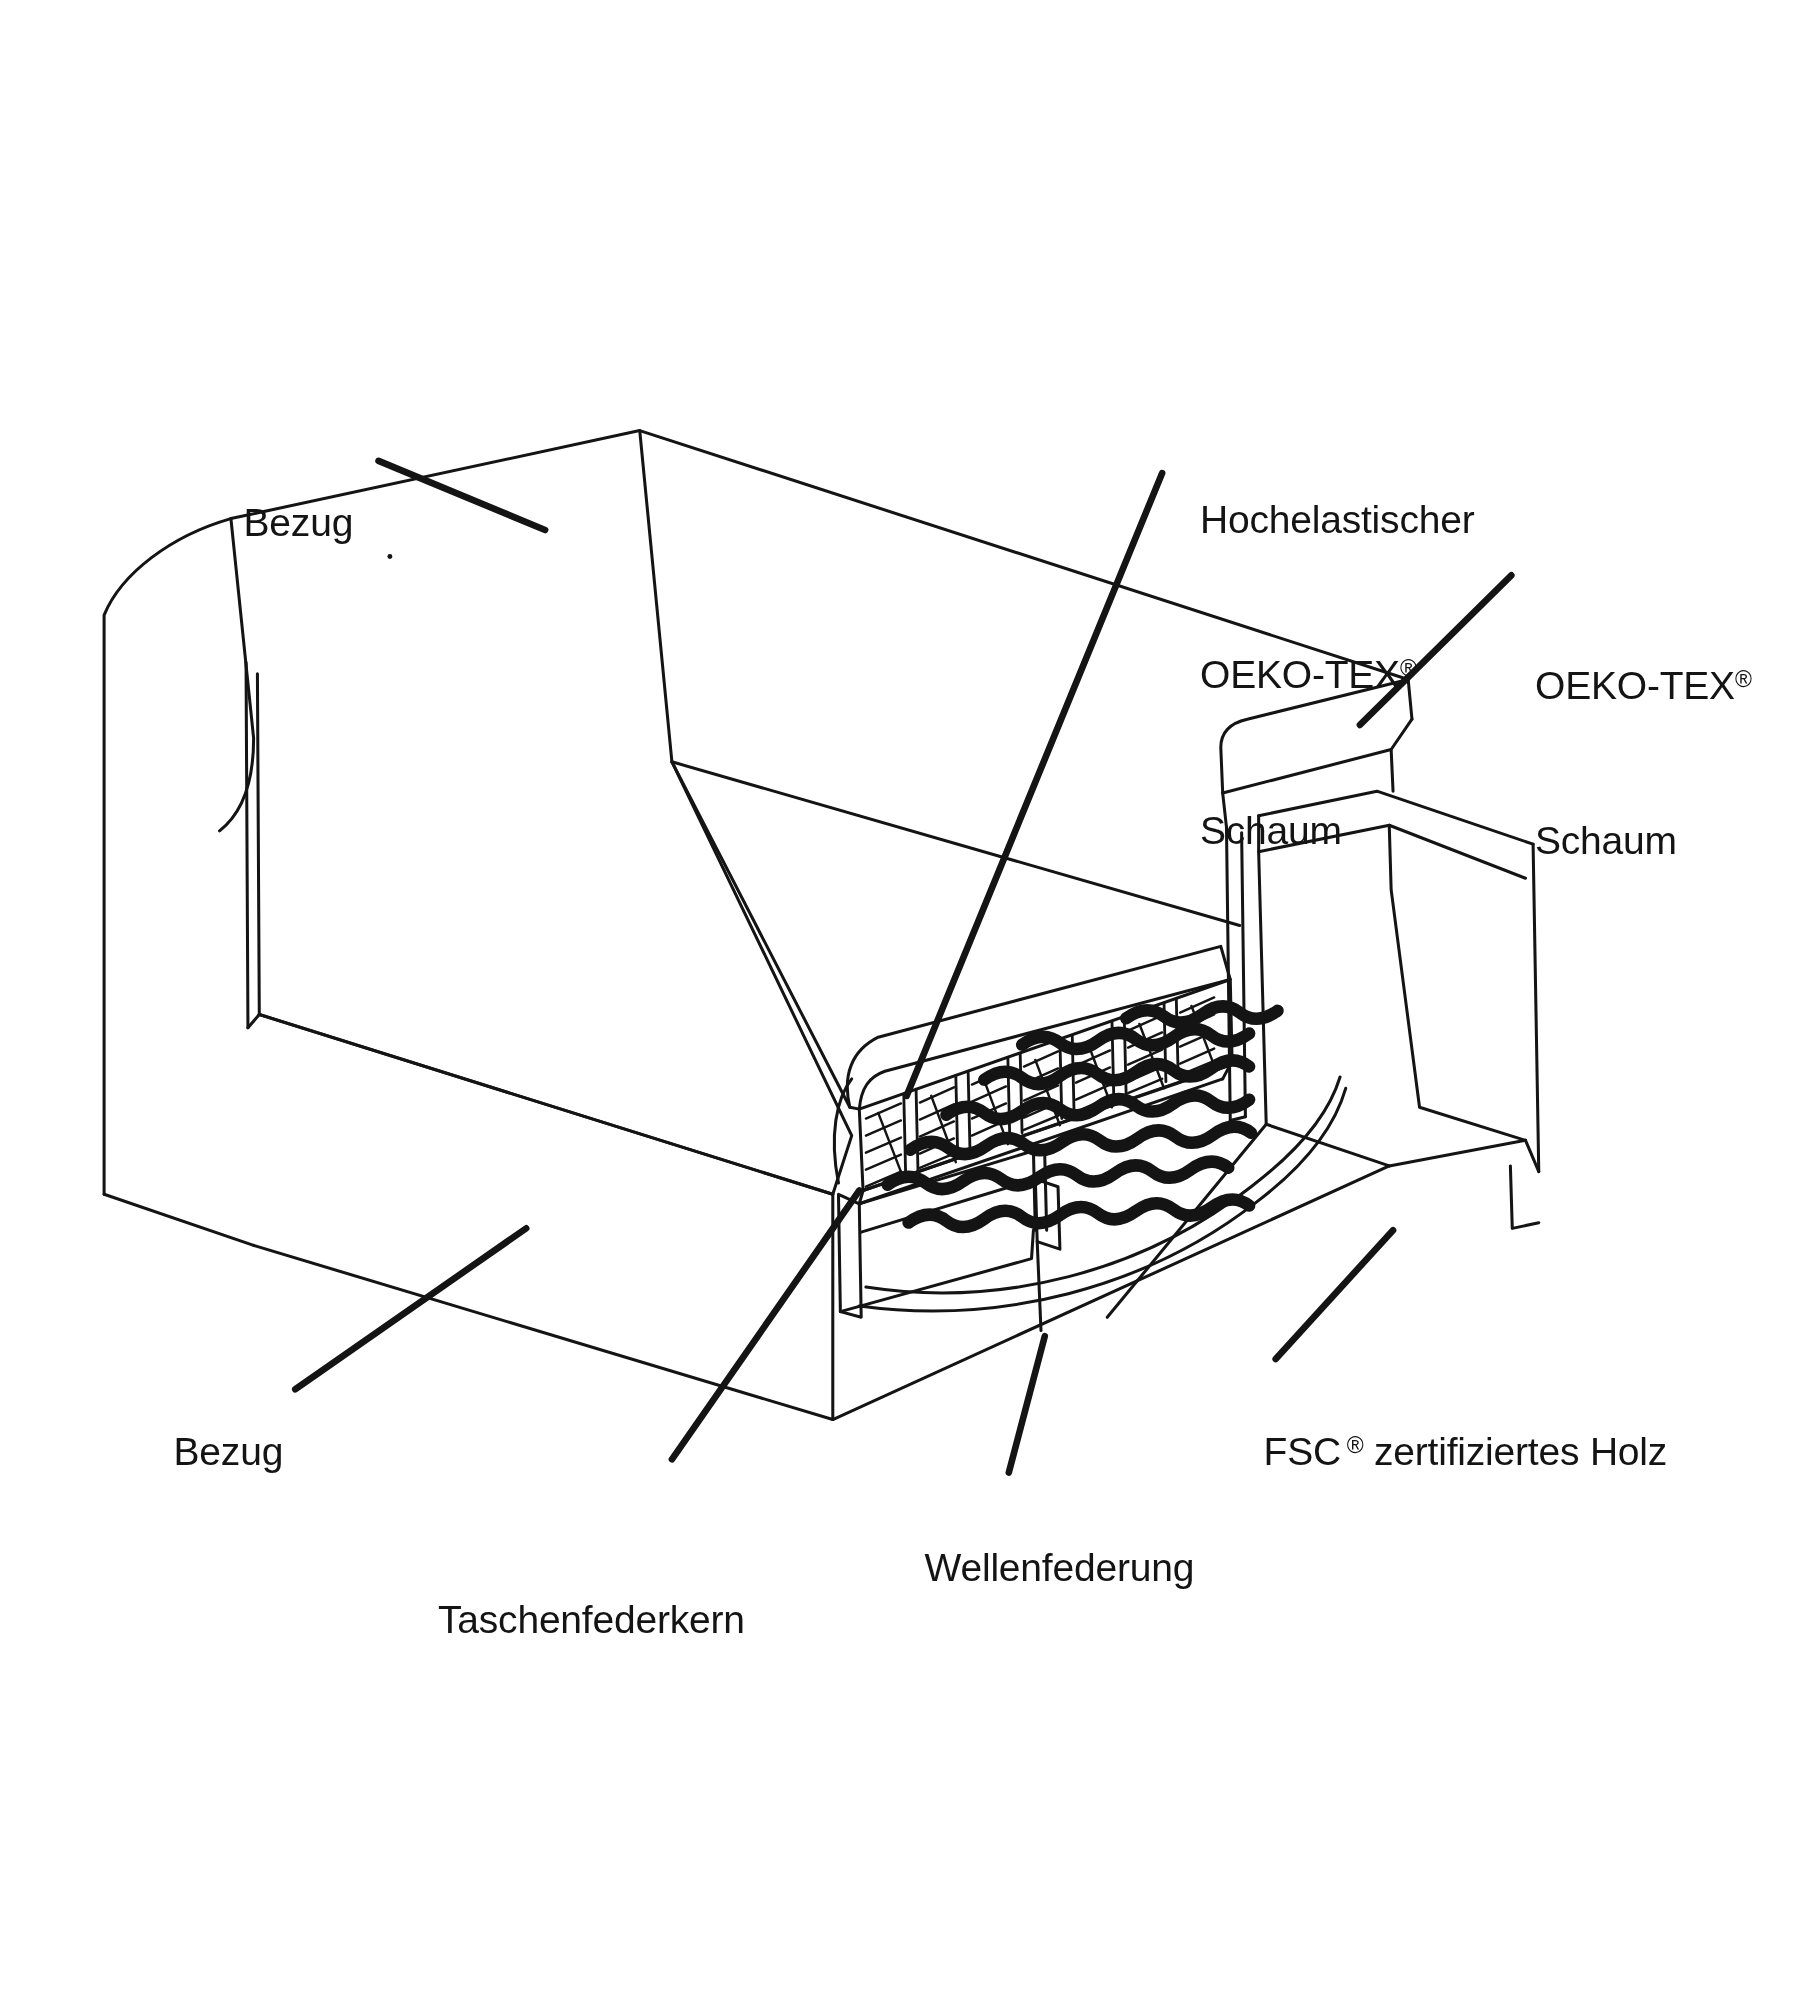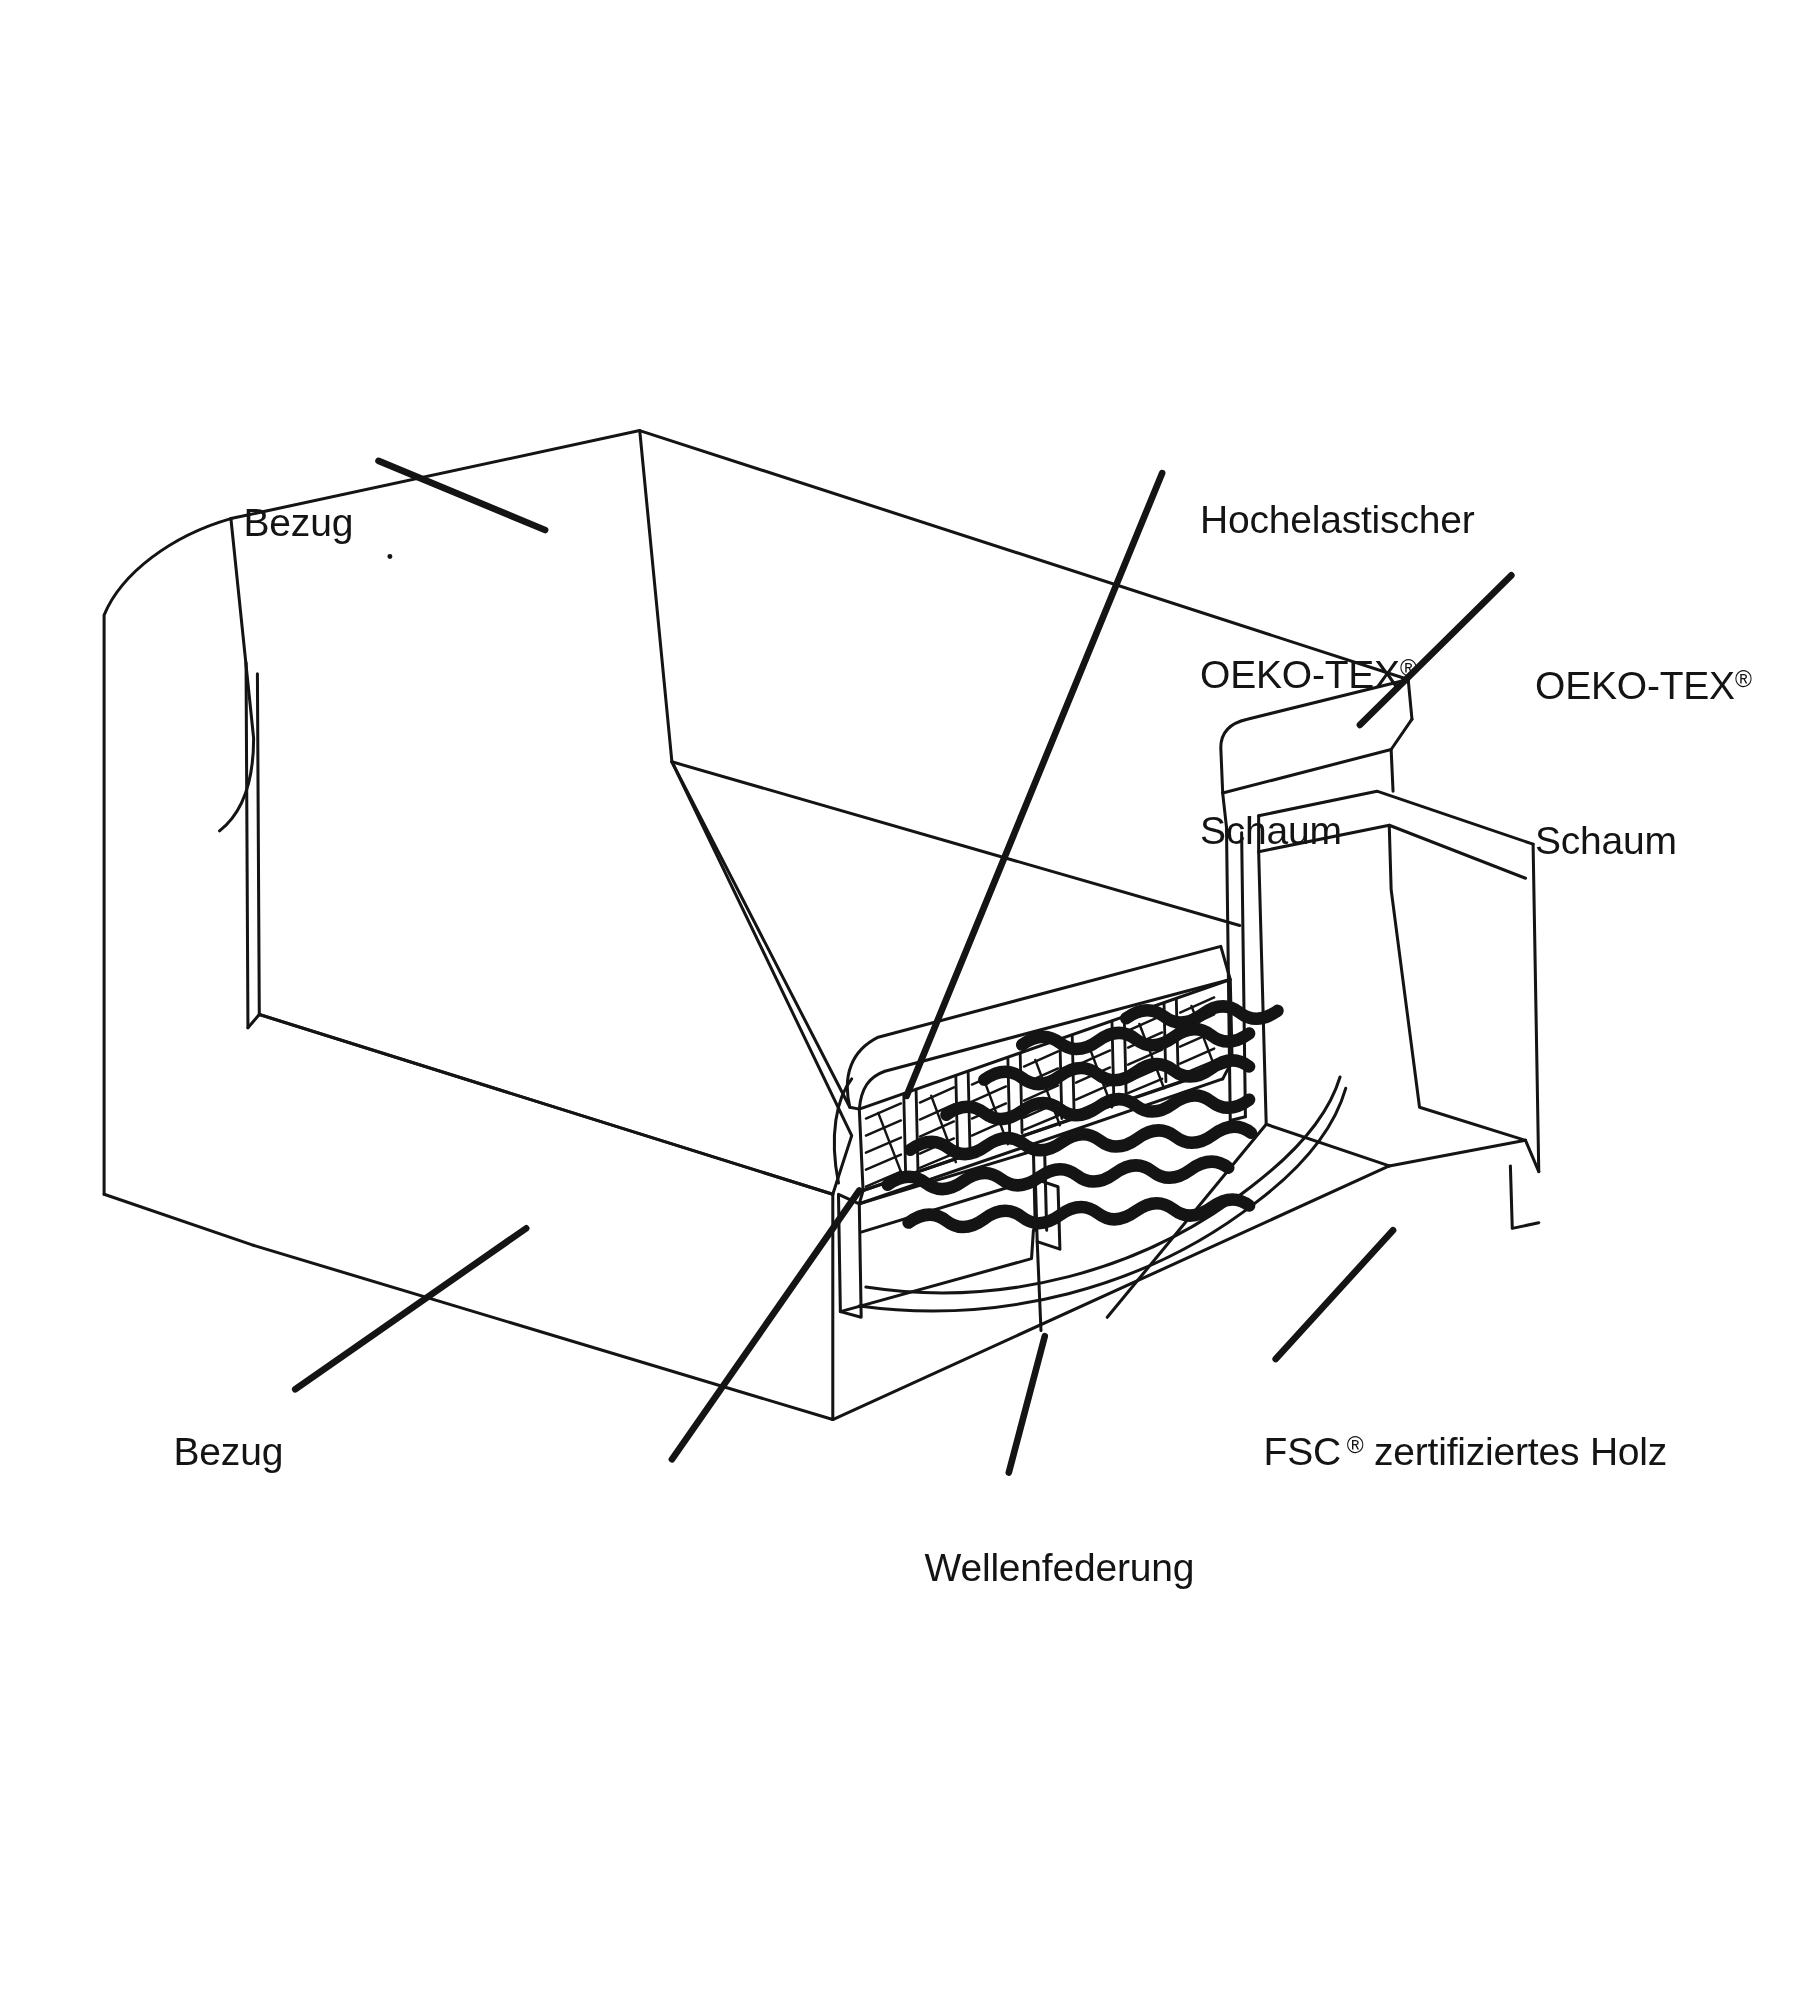--- a/index.html
+++ b/index.html
@@ -251,20 +251,21 @@
   <div class="callout-label" id="label-oekotex">
     <div><span>OEKO-TEX</span><span class="reg">®</span></div>
     <div>Schaum</div>
   </div>
 
   <div class="callout-label" id="label-bezug-bot">
     <span>Bezug</span>
   </div>
 
   <div class="callout-label" id="label-taschen">
+    <div>Taschenfederkern</div>
   </div>
 
   <div class="callout-label" id="label-fsc">
     <span>FSC</span><span class="reg-spaced">®</span><span> zertifiziertes Holz</span>
   </div>
 
   <div class="callout-label" id="label-wellen">
     <span>Wellenfederung</span>
   </div>
 

